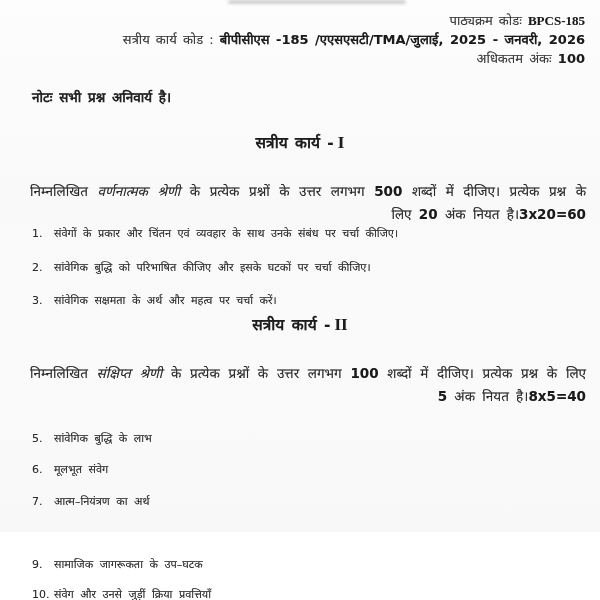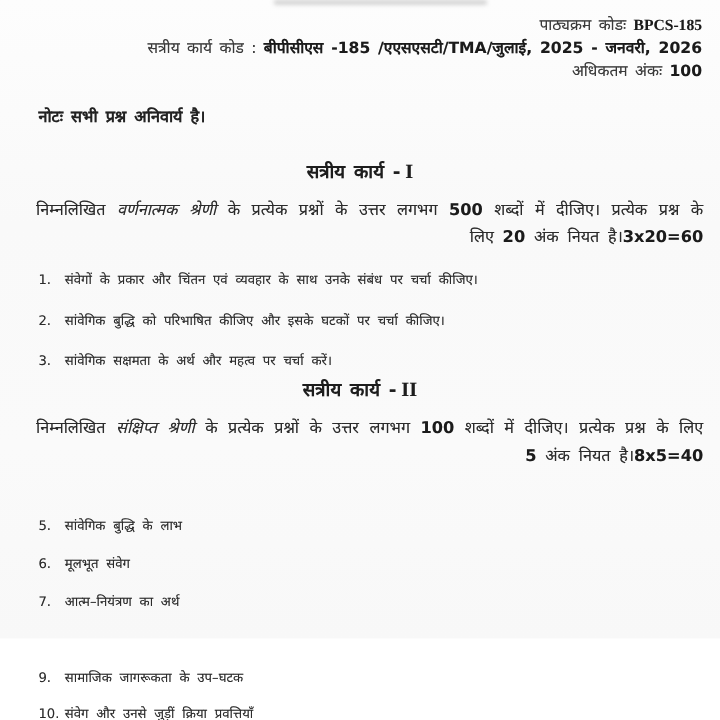--- a/index.html
+++ b/index.html
@@ -45,21 +45,21 @@
   }
   .section-title .numeral {
     font-family: "Liberation Serif", "DejaVu Serif", serif;
     font-size: 17px; font-weight: 700; margin-left: 4px;
   }
 
   .instr {
     position: absolute; left: 30px; width: 556px;
     line-height: 23px; font-size: 13.5px; color: #2b2b2b; word-spacing: 3px;
   }
-  .instr-line1 { text-align: justify; text-align-last: justify; white-space: nowrap; }
+  .instr-line1 { text-align: justify; text-align-last: justify; white-space: nowrap; margin-top: 16px; }
   .instr-line2 { display: flex; justify-content: flex-end; }
   .it { font-style: italic; }
   .bnum { font-weight: 700; color: #1b1b1b; }
   .marks { font-weight: 700; color: #1b1b1b; }
 
   .q {
     position: absolute; left: 32px; width: 556px;
     font-size: 11px; color: #2b2b2b; word-spacing: 3px; white-space: nowrap;
   }
   .qnum { display: inline-block; min-width: 18px; margin-right: 4px; }

